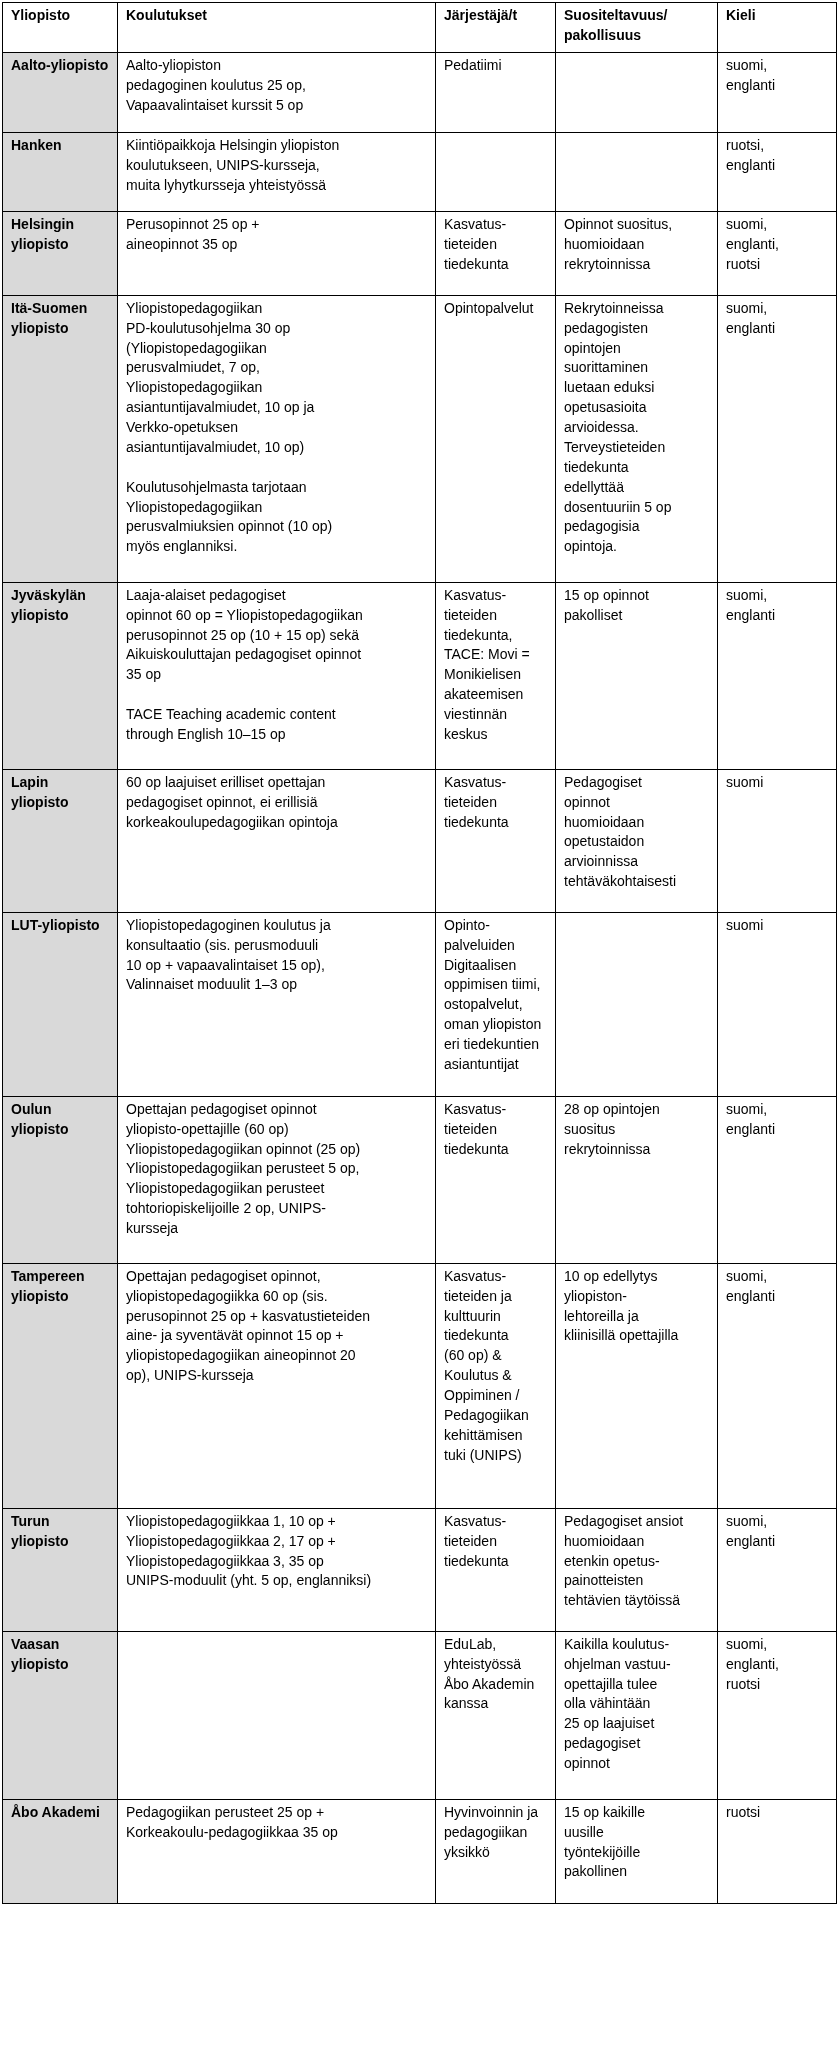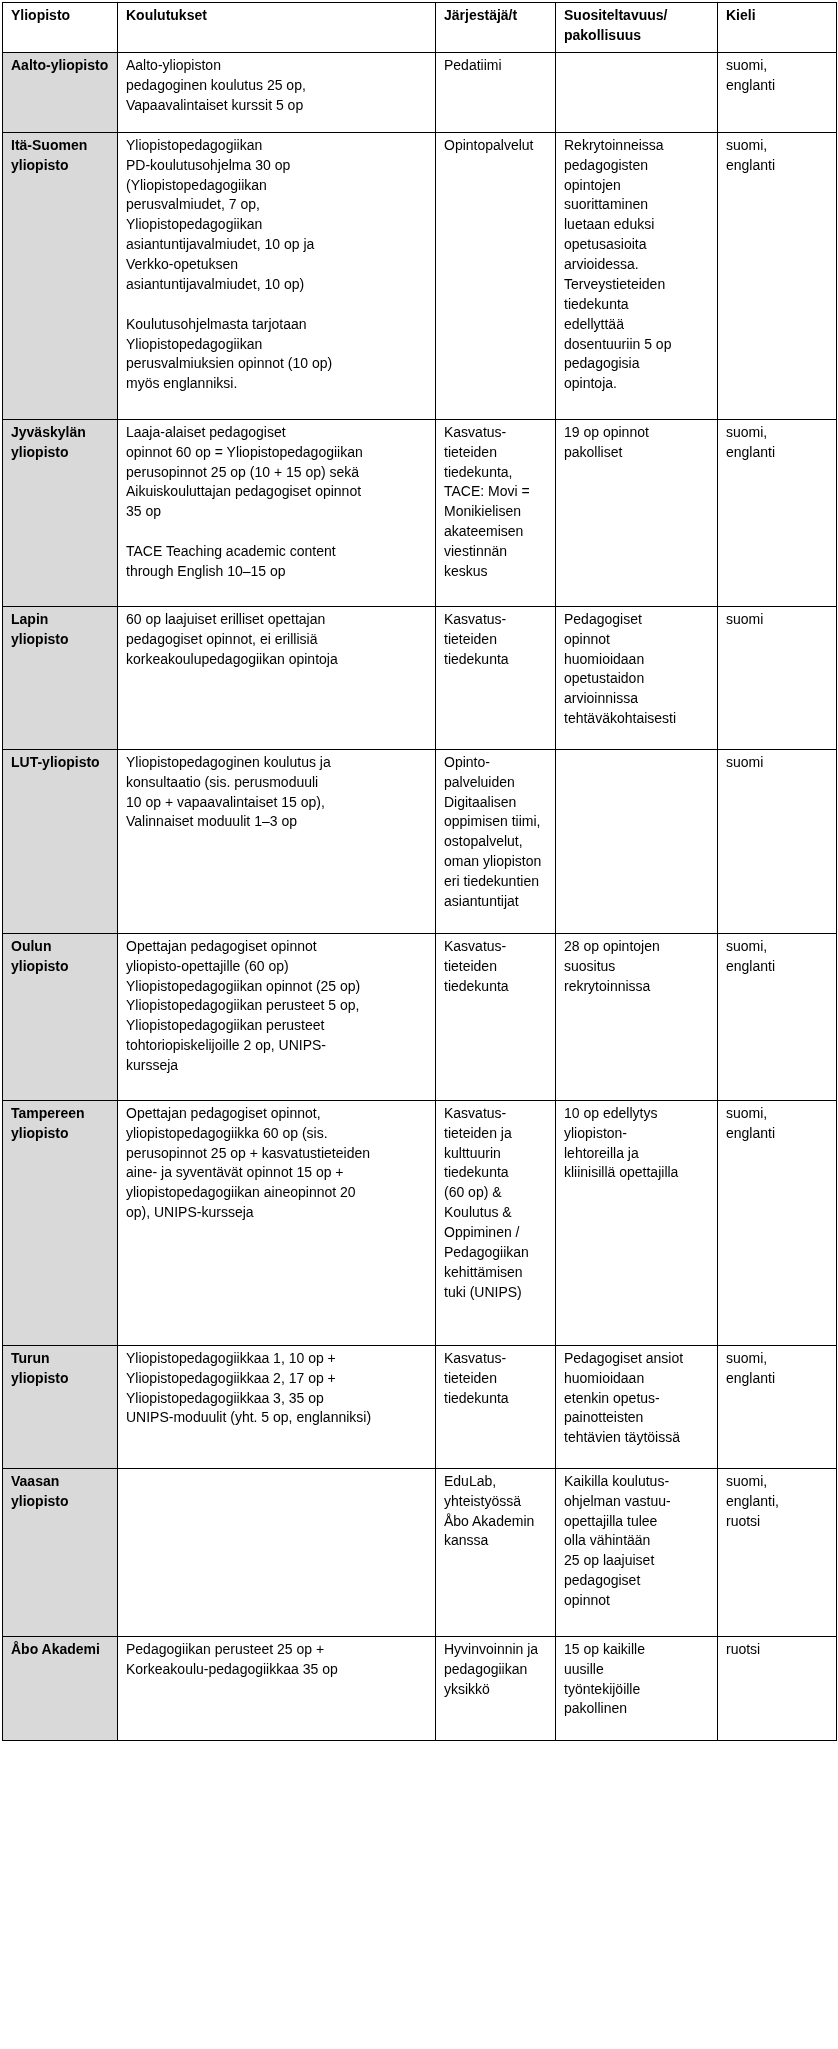--- a/index.html
+++ b/index.html
@@ -61,20 +61,45 @@
       <tr style="height: 80px; margin-left: 13px;">
         <th>Aalto-yliopisto</th>
         <td>Aalto-yliopiston
 pedagoginen koulutus 25 op,
 Vapaavalintaiset kurssit 5 op</td>
         <td>Pedatiimi</td>
         <td></td>
         <td>suomi,
 englanti</td>
       </tr>
+      <tr style="height: 79px;">
+        <th>Hanken</th>
+        <td>Kiintiöpaikkoja Helsingin yliopiston
+koulutukseen, UNIPS-kursseja,
+muita lyhytkursseja yhteistyössä</td>
+        <td></td>
+        <td></td>
+        <td>ruotsi,
+englanti</td>
+      </tr>
+      <tr style="height: 84px;">
+        <th>Helsingin
+yliopisto</th>
+        <td>Perusopinnot 25 op +
+aineopinnot 35 op</td>
+        <td>Kasvatus-
+tieteiden
+tiedekunta</td>
+        <td>Opinnot suositus,
+huomioidaan
+rekrytoinnissa</td>
+        <td>suomi,
+englanti,
+ruotsi</td>
+      </tr>
       <tr style="height: 287px;">
         <th>Itä-Suomen
 yliopisto</th>
         <td>Yliopistopedagogiikan
 PD-koulutusohjelma 30 op
 (Yliopistopedagogiikan
 perusvalmiudet, 7 op,
 Yliopistopedagogiikan
 asiantuntijavalmiudet, 10 op ja
 Verkko-opetuksen
@@ -113,21 +138,21 @@
 TACE Teaching academic content
 through English 10–15 op</td>
         <td>Kasvatus-
 tieteiden
 tiedekunta,
 TACE: Movi =
 Monikielisen
 akateemisen
 viestinnän
 keskus</td>
-        <td>19 op opinnot
+        <td>15 op opinnot
 pakolliset</td>
         <td>suomi,
 englanti</td>
       </tr>
       <tr style="height: 143px;">
         <th>Lapin yliopisto</th>
         <td>60 op laajuiset erilliset opettajan
 pedagogiset opinnot, ei erillisiä
 korkeakoulupedagogiikan opintoja</td>
         <td>Kasvatus-

